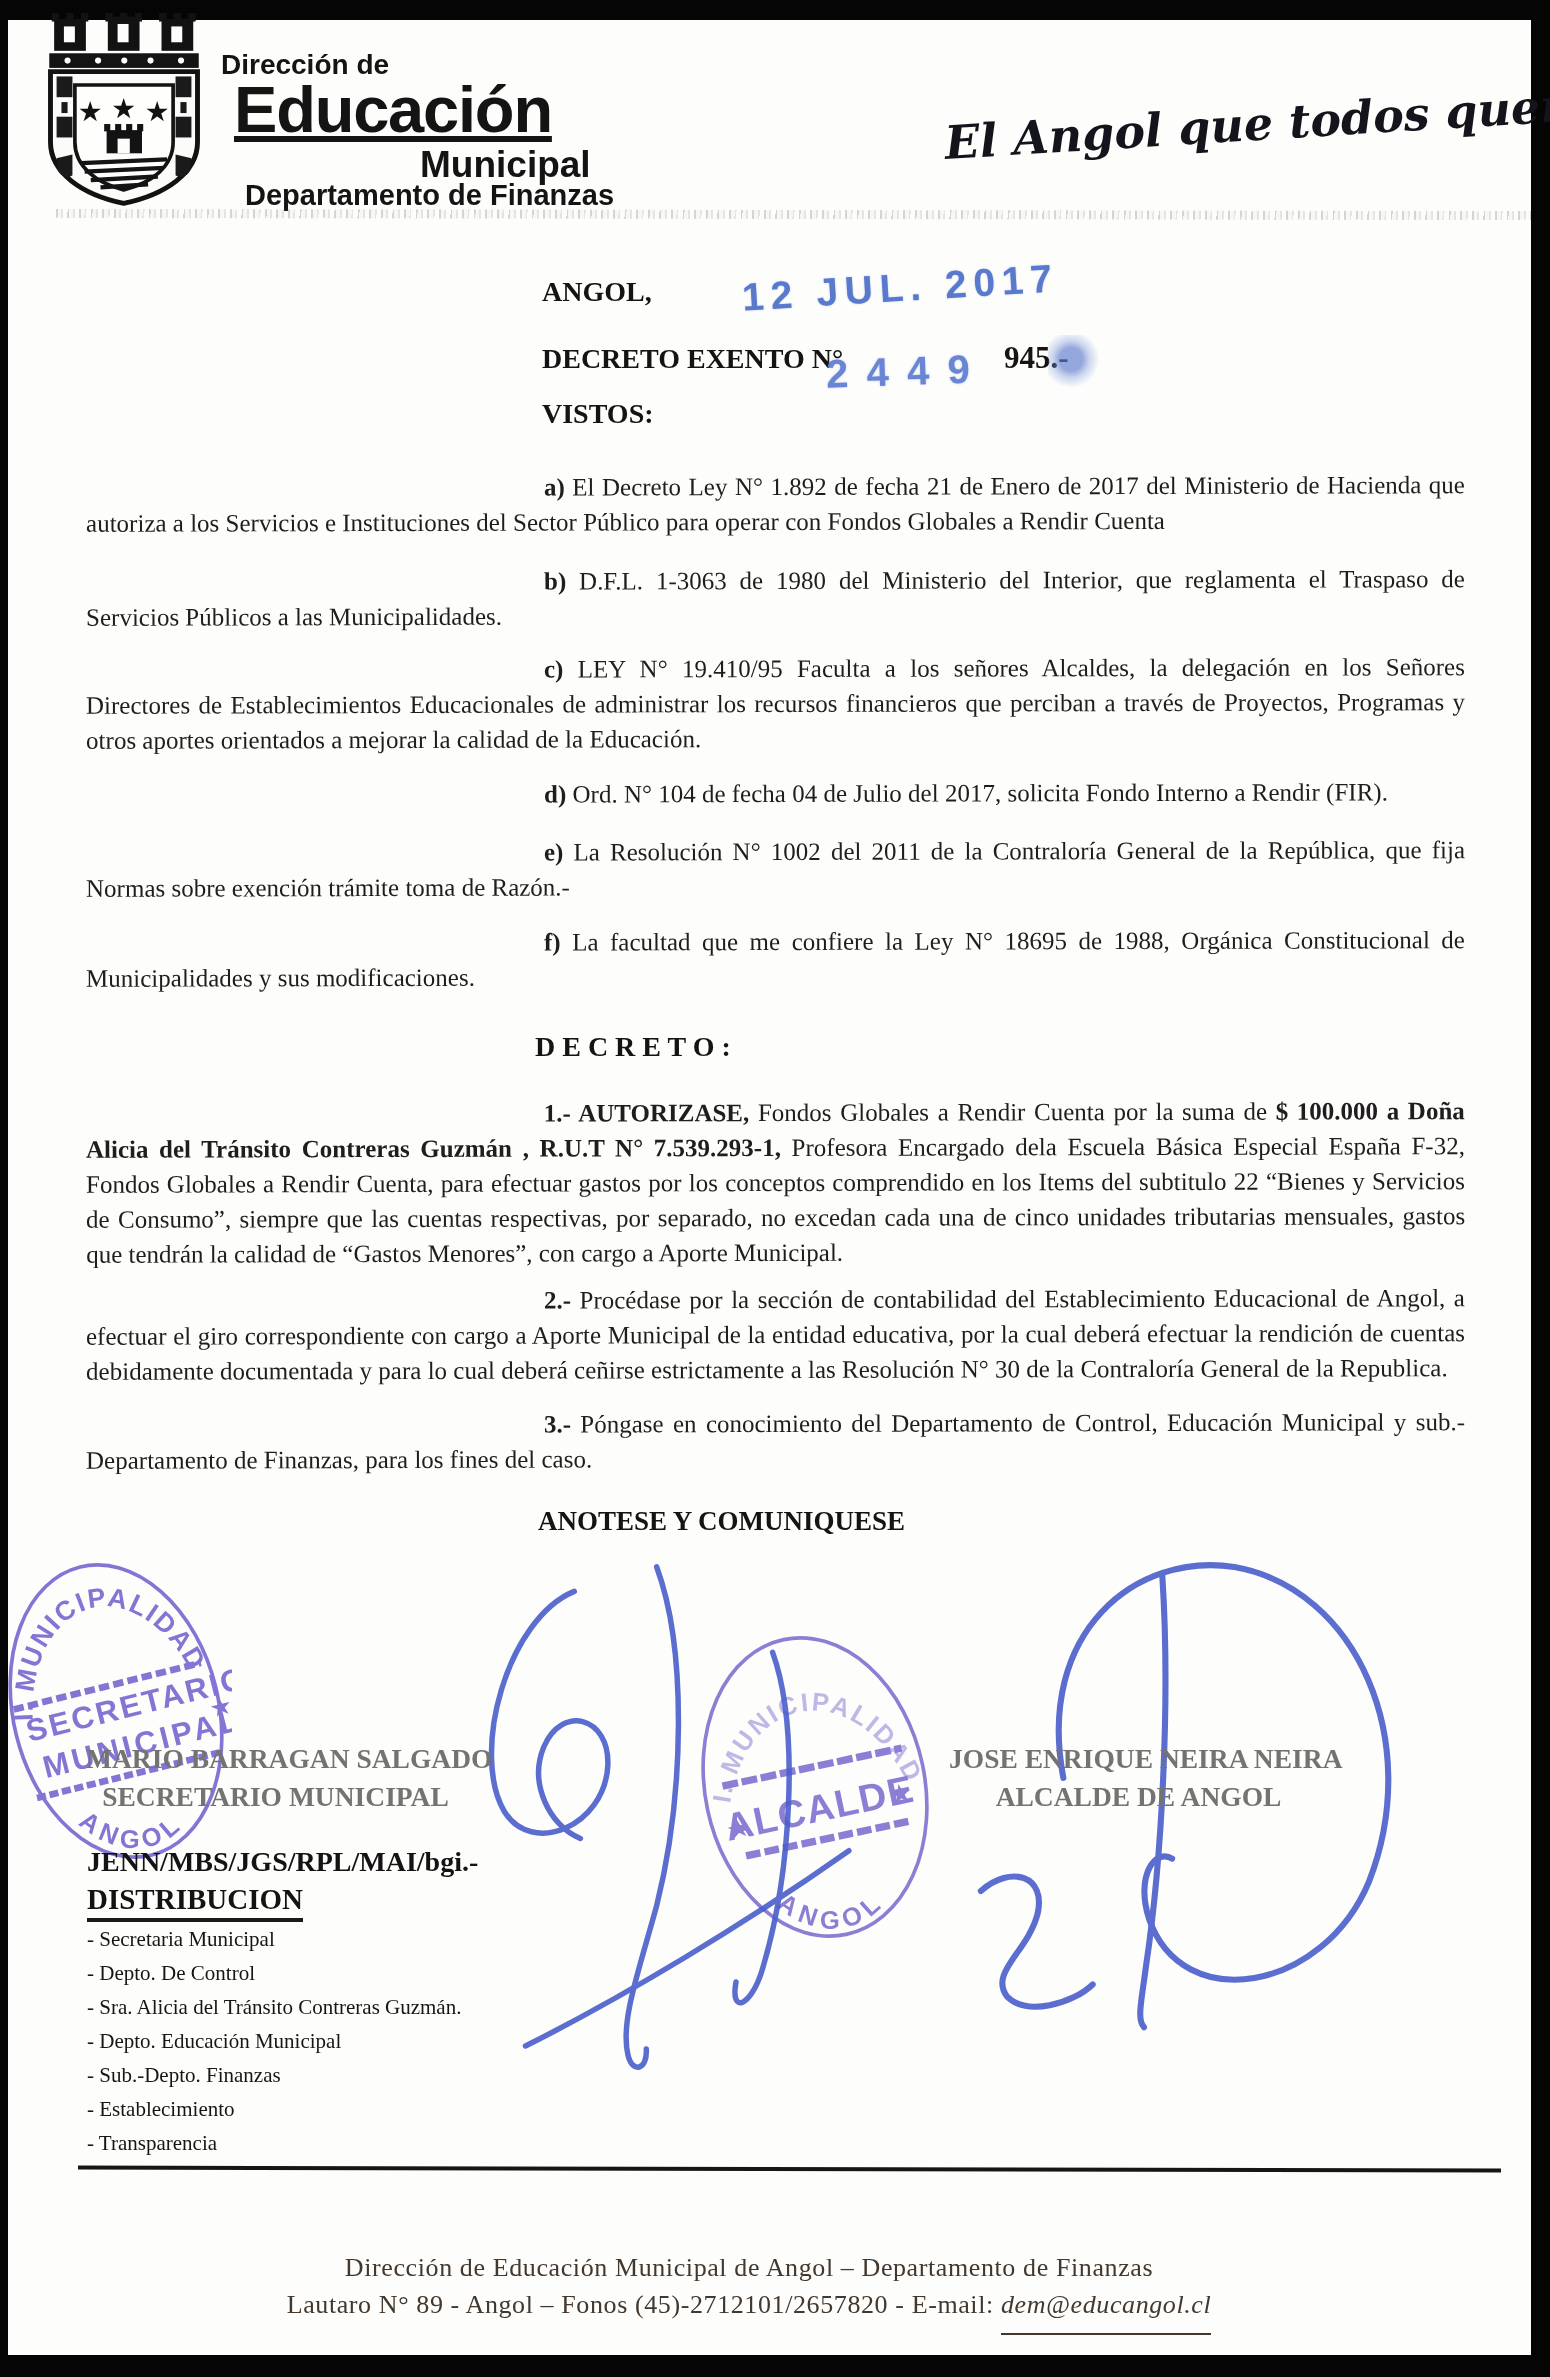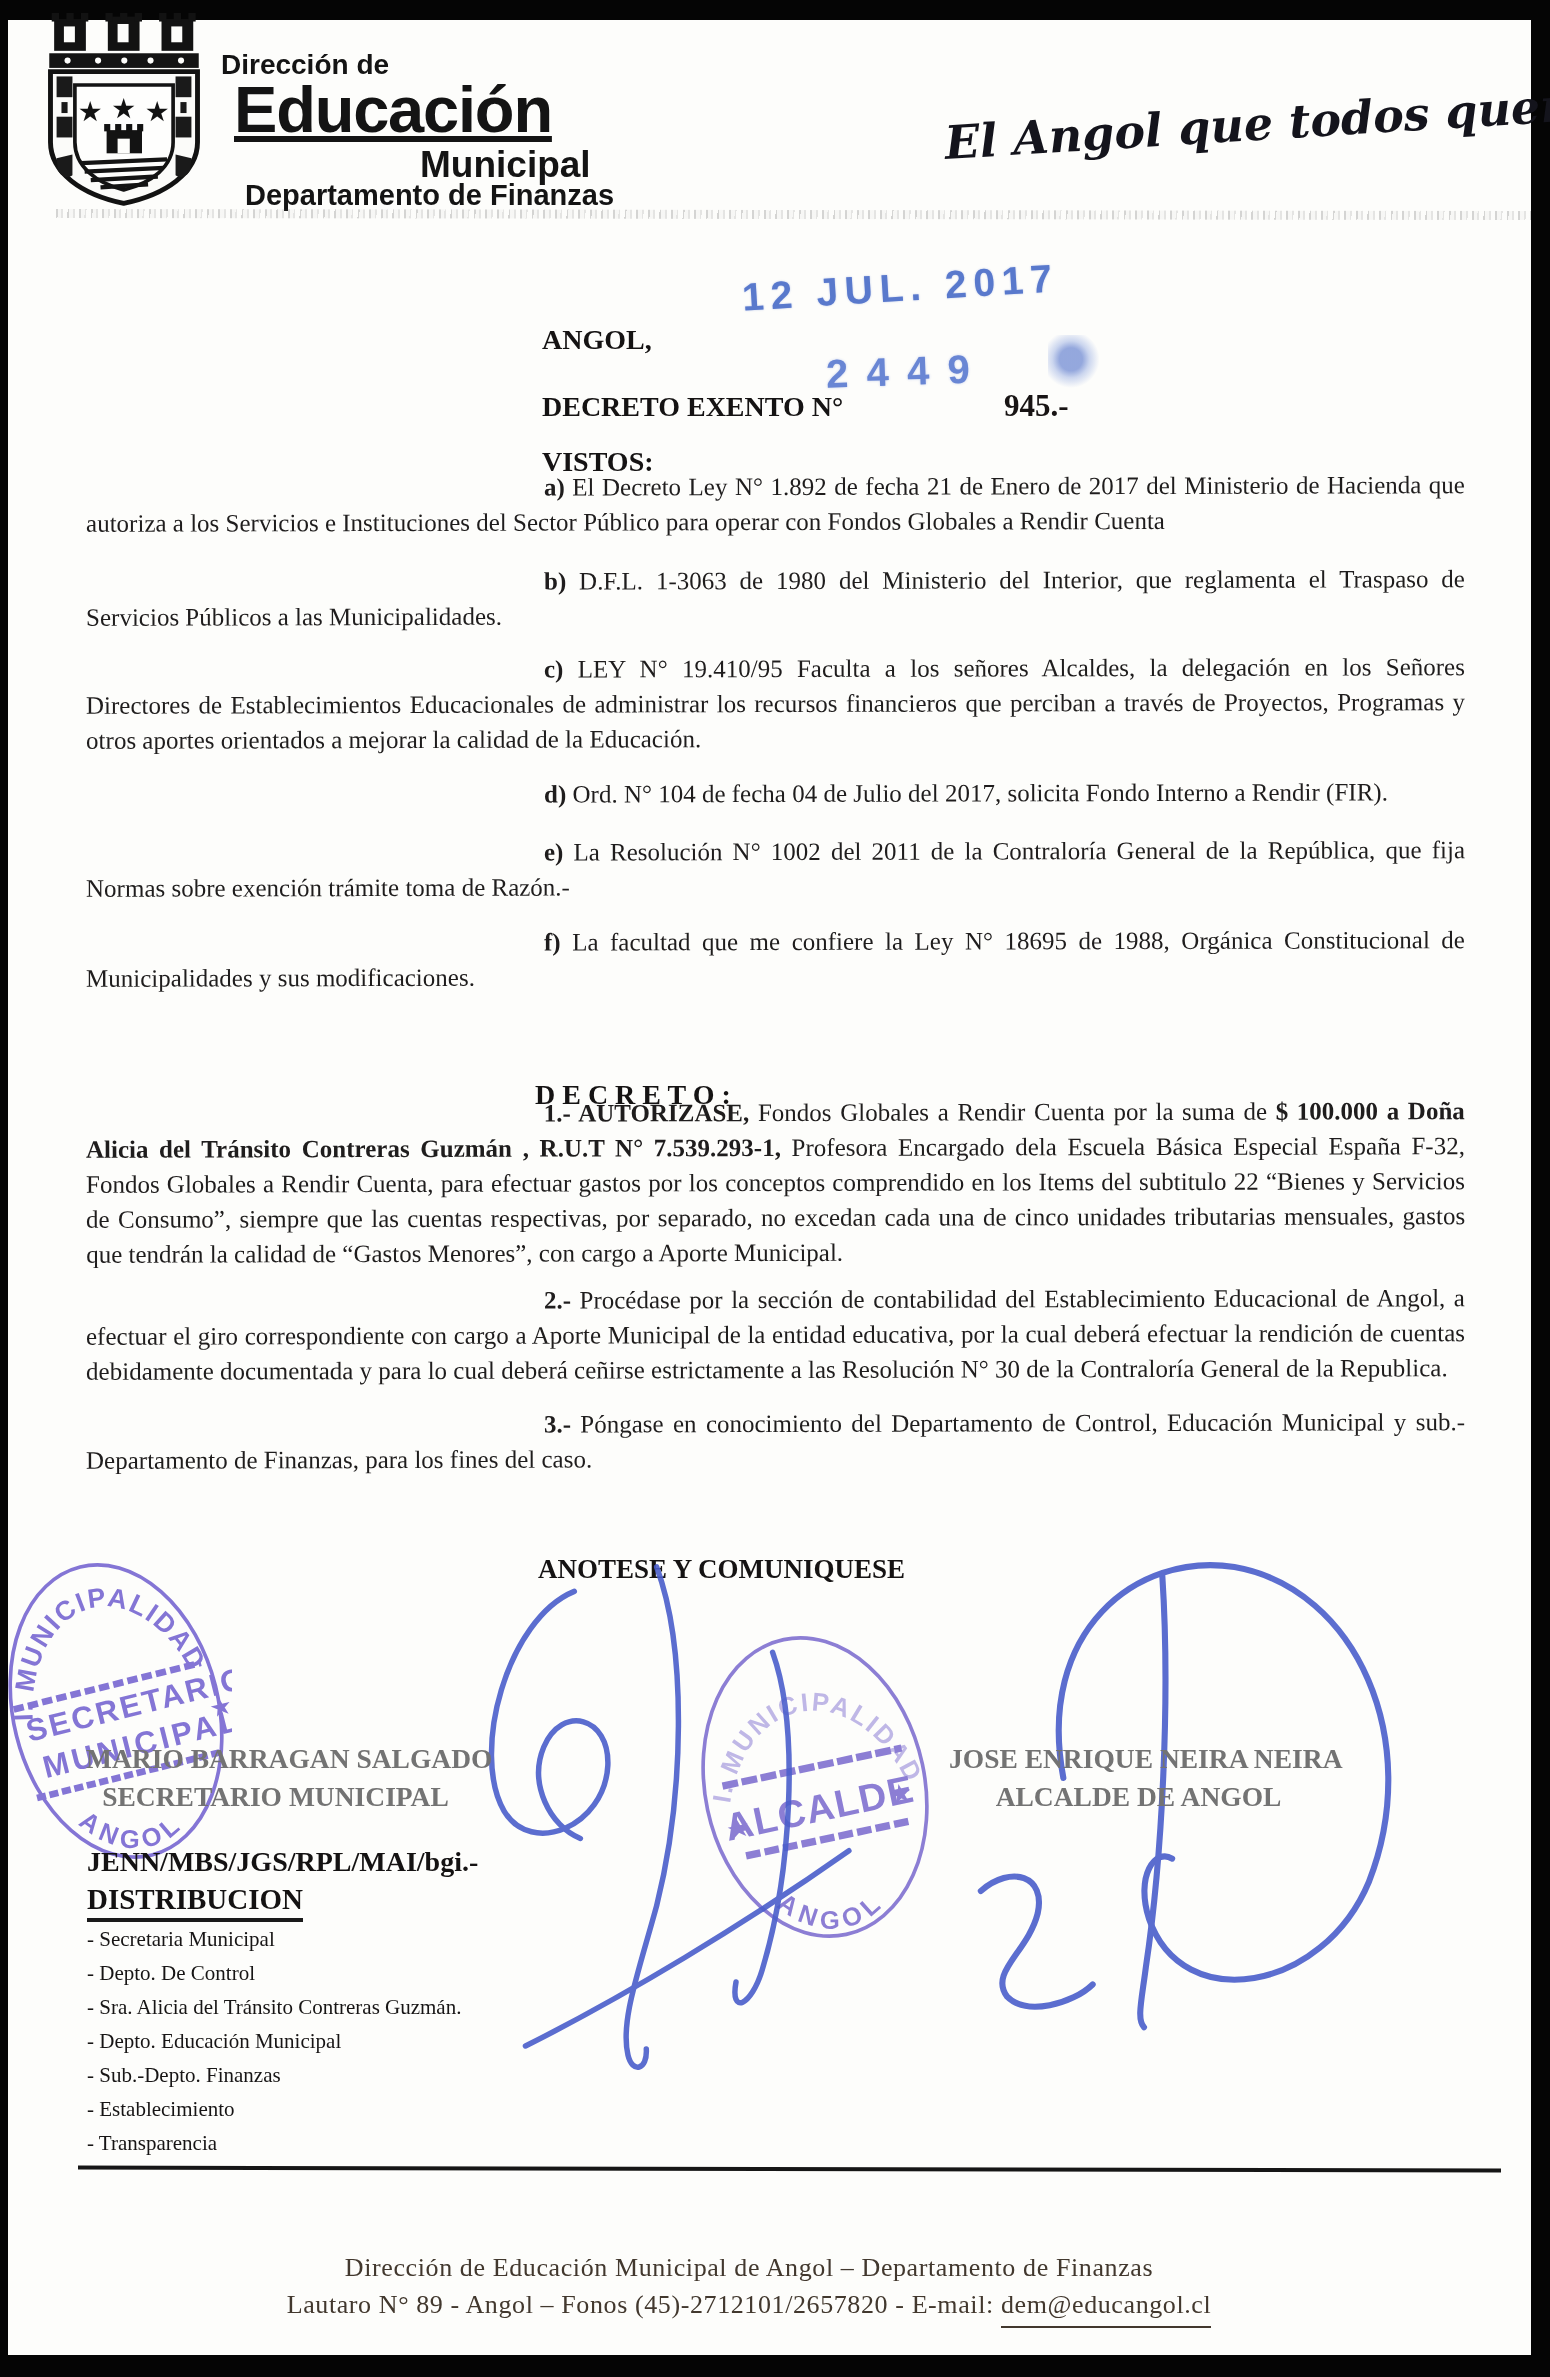--- a/index.html
+++ b/index.html
@@ -12,21 +12,21 @@
   .h-dir{left:221px;top:49px;font-size:28px;}
   .h-edu{left:234px;top:72px;font-size:65px;letter-spacing:-1.2px;text-decoration:underline;}
   .h-mun{left:420px;top:144px;font-size:37px;}
   .h-dep{left:215px;top:179px;font-size:29px;margin-left:30px;}
   .slogan{left:944px;top:93px;font-family:"DejaVu Serif",serif;font-style:italic;font-weight:bold;
           font-size:46px;color:#14141c;transform:rotate(-3.5deg);white-space:nowrap;}
   .speckle{left:56px;top:210px;width:1475px;height:9.2px;opacity:.55;transform:rotate(.08deg);
            background:repeating-linear-gradient(92deg,rgba(105,105,105,.5) 0 1.8px,rgba(190,190,190,.18) 1.8px 5.5px,
            rgba(140,140,140,.4) 5.5px 7.3px,rgba(235,235,235,.08) 7.3px 11.6px);}
   
-  .blk{font-weight:bold;color:#151313;white-space:nowrap;margin-top:48px;}
+  .blk{font-weight:bold;color:#151313;white-space:nowrap;}
   .city{left:542px;top:276px;font-size:28px;}
   .datestamp{left:742px;top:266px;font-family:"Liberation Sans",sans-serif;font-weight:bold;font-size:39px;
              letter-spacing:6.7px;color:#4c6ec9;transform:rotate(-3.5deg);opacity:.92;
              text-shadow:0 0 1.8px rgba(90,120,205,.5);white-space:nowrap;}
   .declabel{left:542px;top:343px;font-size:28px;}
   .stampnum{left:826px;top:349px;font-family:"Liberation Sans",sans-serif;font-weight:bold;font-size:40px;
             letter-spacing:18.3px;color:#5a7ad0;transform:rotate(-2deg);opacity:.9;
             text-shadow:0 0 2.4px rgba(95,125,210,.45);white-space:nowrap;}
   .typednum{left:1004px;top:340px;font-size:31px;font-weight:bold;color:#181414;}
   .inkblob{left:1048px;top:335px;width:51px;height:54px;
@@ -42,21 +42,21 @@
   .nameblock{text-align:center;font-weight:bold;color:#737373;font-size:27.5px;line-height:38px;white-space:nowrap;}
   .nb-left{left:86px;top:1740px;width:379px;}
   .nb-right{left:925px;top:1740px;width:379px;padding-left:24px;}
   .jenn{left:87px;top:1846px;font-size:28px;font-weight:bold;color:#141212;}
   .dist-label{left:87px;top:1883px;font-size:29px;font-weight:bold;color:#141212;
               border-bottom:4.3px solid #1a1a1a;padding-bottom:2.4px;}
   .dist-list{left:87px;top:1922px;font-size:21px;line-height:34px;color:#171515;white-space:nowrap;}
   .rule{left:78px;top:2167px;width:1423px;height:4.3px;background:#161616;transform:rotate(.12deg);}
   .footer{left:0;top:2253px;width:1498px;text-align:center;font-size:26px;color:#42382e;letter-spacing:0.6px;white-space:nowrap;}
   .footer2{top:2290px;}
-  .email{border-bottom:2.4px solid #42382e;padding-bottom:7px;}
+  .email{border-bottom:2.4px solid #42382e;padding-bottom:14px;font-style:italic;}
   svg text{font-family:"Liberation Sans",sans-serif;font-weight:bold;}
 </style>
 </head>
 <body>
 
 <div class="scan">
   <div class="page"></div>
 
   <svg class="abs" style="left:43px;top:13.4px" width="162" height="194" viewBox="0 0 265 318">
     <g fill="#121212">

